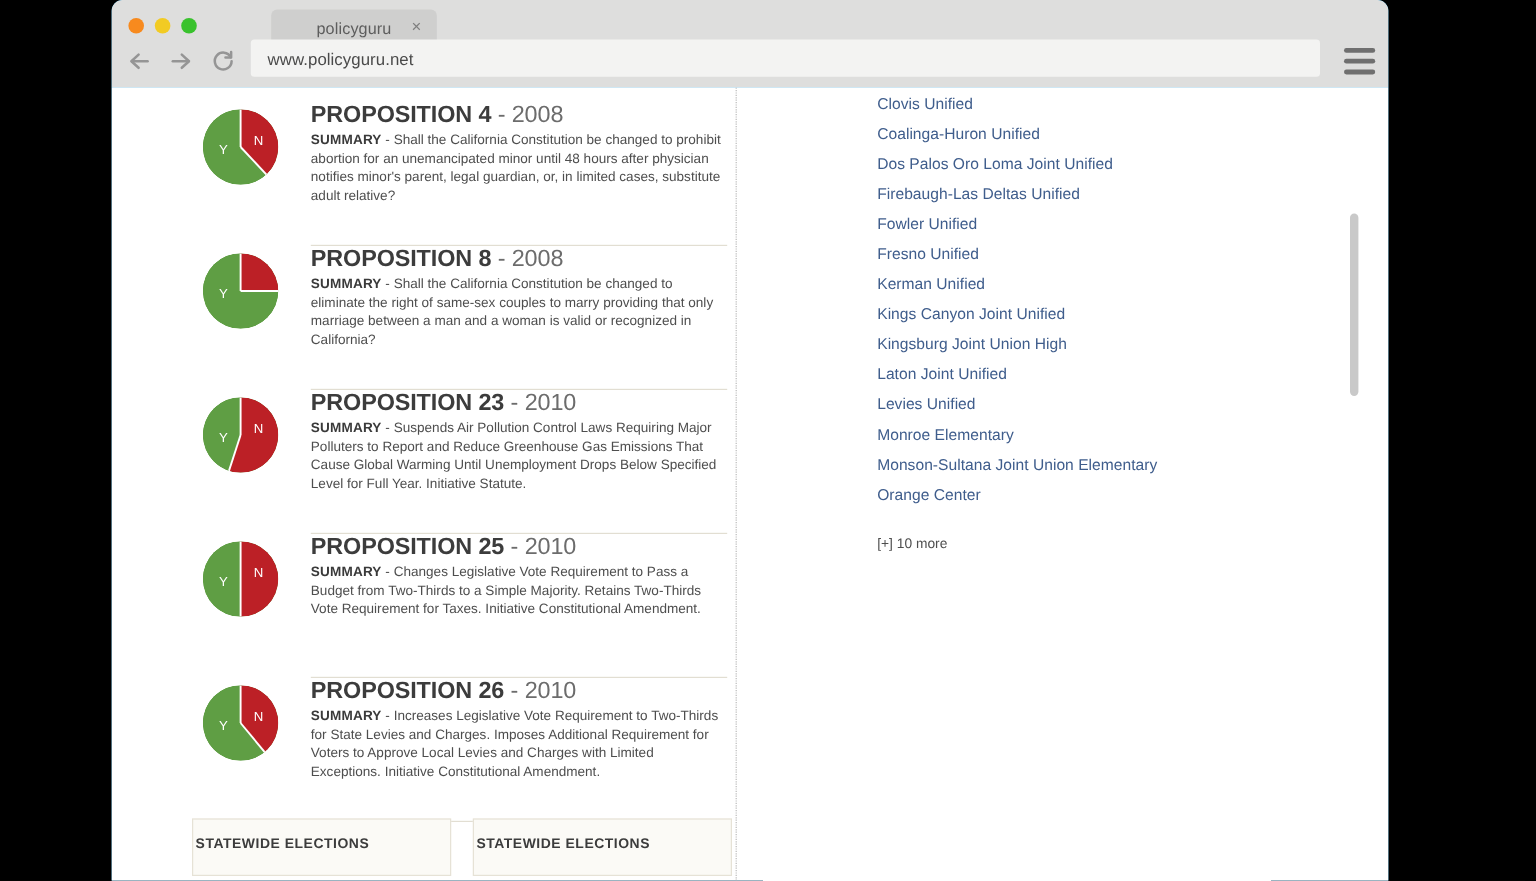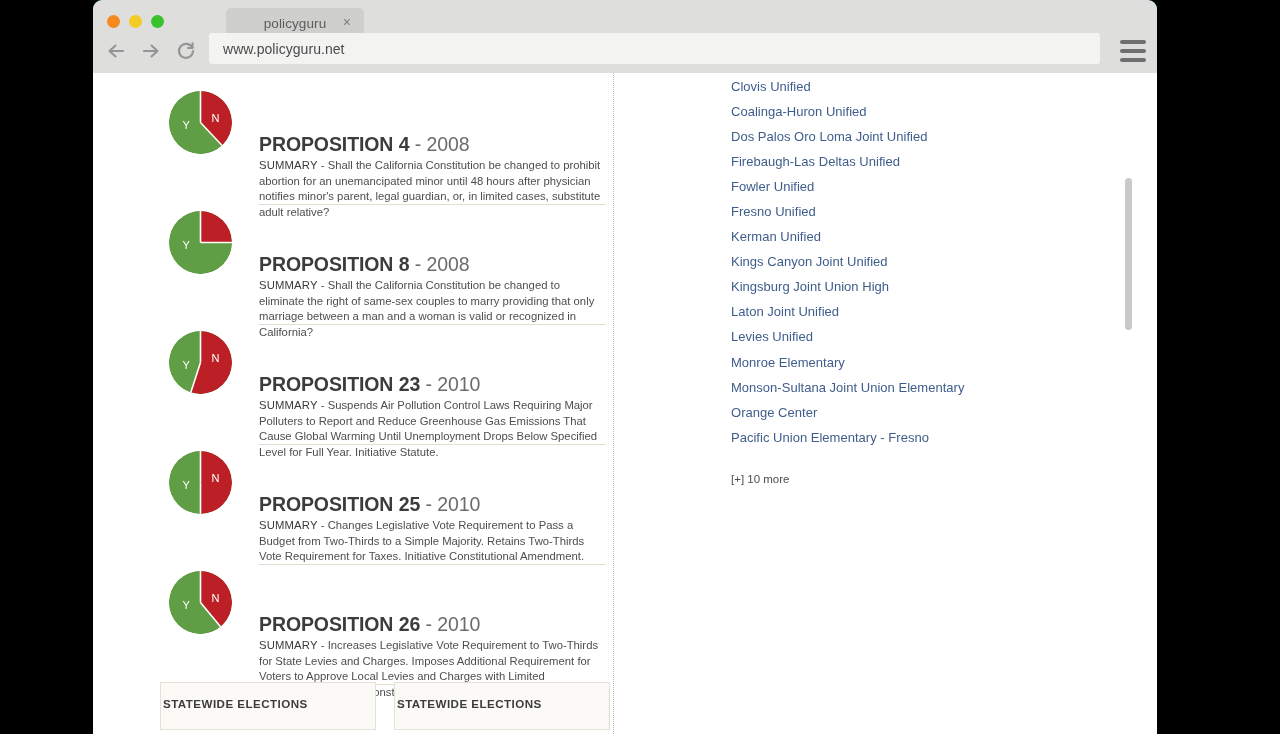--- a/index.html
+++ b/index.html
@@ -215,33 +215,32 @@
     padding-right: 10px;
   }
   .prop-title {
     font-size: 19.5px;
     font-weight: bold;
     color: #3c3c3c;
     line-height: 1.15;
     letter-spacing: -.1px;
     margin-bottom: 3px;
     white-space: nowrap;
-    margin-top: 48px;
   }
   .prop-title .year {
     font-weight: normal;
     color: #6c6c6c;
   }
   .prop-summary {
     font-size: 11.3px;
     color: #4e4e4e;
     line-height: 1.37;
   }
   .prop-summary .lbl {
-    font-weight: normal;
+    font-weight: bold;
     color: #3a3a3a;
     letter-spacing: .15px;
   }
   .prop-sep {
     position: absolute;
     left: 99px;
     right: 7px;
     bottom: 0;
     height: 0;
     border-top: 1px solid #e2ded2;
@@ -456,21 +455,20 @@
             <div class="district-item">Fowler Unified</div>
             <div class="district-item">Fresno Unified</div>
             <div class="district-item">Kerman Unified</div>
             <div class="district-item">Kings Canyon Joint Unified</div>
             <div class="district-item">Kingsburg Joint Union High</div>
             <div class="district-item">Laton Joint Unified</div>
             <div class="district-item">Levies Unified</div>
             <div class="district-item">Monroe Elementary</div>
             <div class="district-item">Monson-Sultana Joint Union Elementary</div>
             <div class="district-item">Orange Center</div>
-            <div class="district-item">Pacific Union Elementary - Fresno</div>
             <div class="district-more">[+] 10 more</div>
           </div>
 
         <div class="page-scrollbar"></div>
 
         <div class="bottom-cards">
             <div class="bcard">
               <div class="bcard-title">STATEWIDE ELECTIONS</div>
             </div>
             <div class="bcard">

